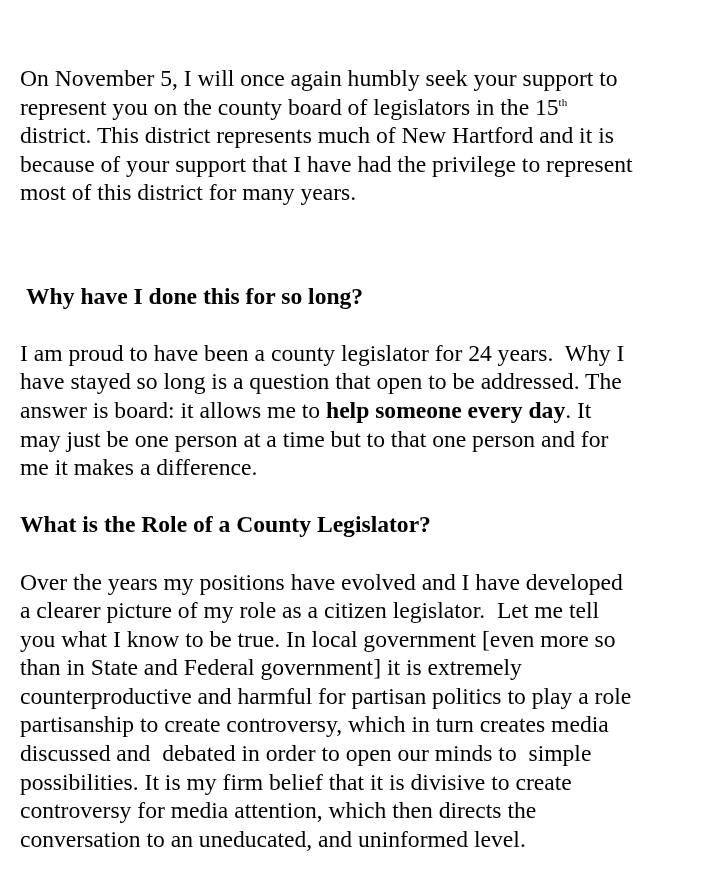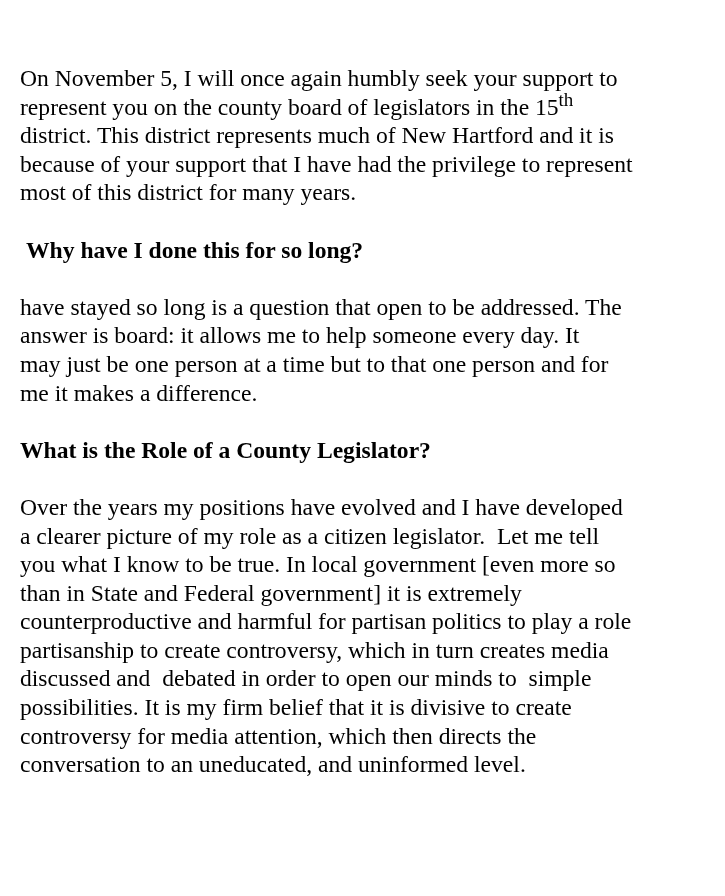--- a/index.html
+++ b/index.html
@@ -2,41 +2,42 @@
 <html><head>
   <meta charset="utf-8">
   <style>
     html, body { margin: 0; padding: 0; background: #ffffff; }
     body { width: 725px; height: 896px; position: relative; overflow: hidden; }
     .page { position: absolute; left: 20px; top: 64px; width: 690px;
       font-family: "Liberation Serif", serif; font-size: 23.6px; color: #000; }
     .line { display: block; height: 28.6px; line-height: 28.6px; white-space: pre; }
     .gap { height: 28.6px; }
     .heading { font-weight: bold; }
-    .heading.indent { padding-left: 6px; }
-    sup { font-size: 19px; vertical-align: 0; position: relative; top: -9px; line-height: 0; }
-    b { font-weight: normal; margin-top: 46px; }
+    .heading.indent { padding-left: 6px; margin-top: 46px; }
+    sup { font-size: 11px; vertical-align: 0; position: relative; top: -9px; line-height: 0; }
+    b { font-weight: bold; margin-top: 46px; }
   </style>
 </head>
 <body>
 
 <div class="page">
   <div>
     <span class="line">On November 5, I will once again humbly seek your support to</span>
     <span class="line"><span>represent you on the county board of legislators in the 15</span><sup>th</sup></span>
     <span class="line">district. This district represents much of New Hartford and it is</span>
     <span class="line">because of your support that I have had the privilege to represent</span>
     <span class="line">most of this district for many years.</span>
   </div>
 
   <div class="gap"></div>
   <span class="line heading indent">Why have I done this for so long?</span>
   <div class="gap"></div>
 
   <div>
+    <span class="line">I am proud to have been a county legislator for 24 years.  Why I</span>
     <span class="line">have stayed so long is a question that open to be addressed. The</span>
     <span class="line"><span>answer is board: it allows me to </span><b>help someone every day</b><span>. It</span></span>
     <span class="line">may just be one person at a time but to that one person and for</span>
     <span class="line">me it makes a difference.</span>
   </div>
 
   <div class="gap"></div>
   <span class="line heading">What is the Role of a County Legislator?</span>
   <div class="gap"></div>
 

